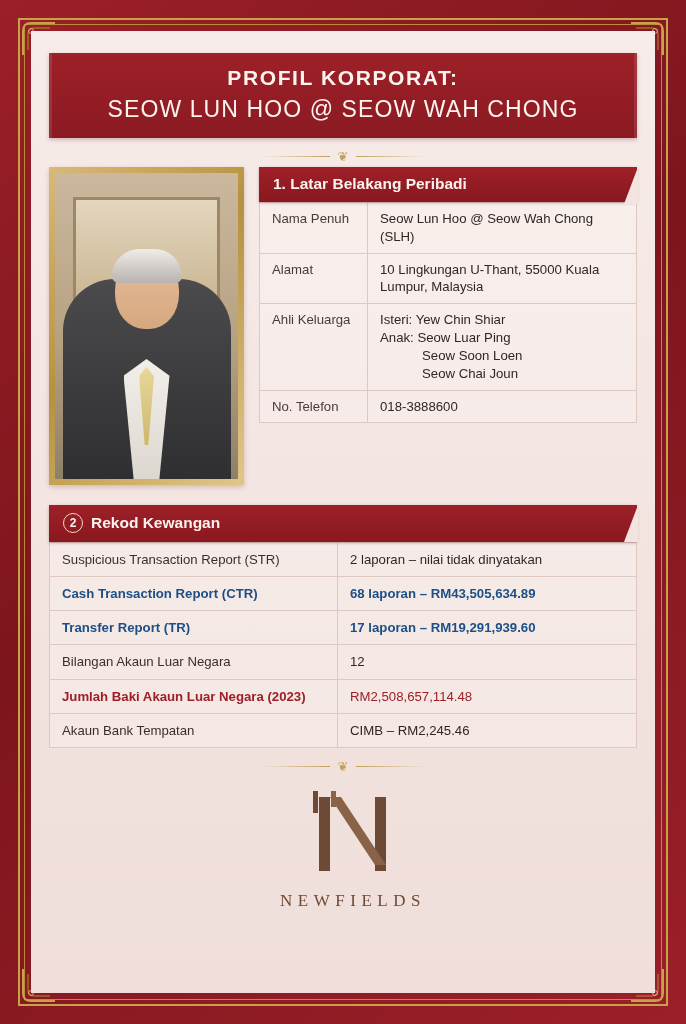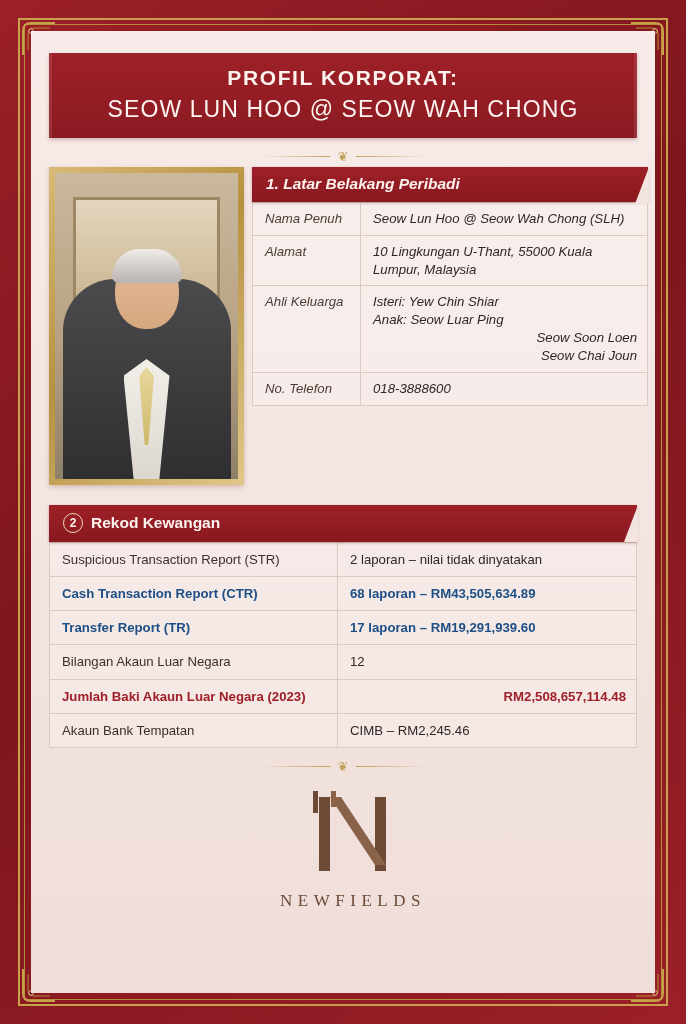--- a/index.html
+++ b/index.html
@@ -99,23 +99,22 @@
     background: linear-gradient(90deg,rgba(194,160,90,0) 0%,#c2a05a 100%);
   }
   .ornament .bar.r {
     background: linear-gradient(90deg,#c2a05a 0%,rgba(194,160,90,0) 100%);
   }
   .ornament .glyph { font-size: 13px; line-height: 1; }
 
   
   .top-row {
     display: flex;
-    margin: 4px 7px 0 18px;
-    gap: 8px;
-    font-style: italic;
+    margin: 4px 18px 0 18px;
+    gap: 15px;
   }
   .photo-wrap {
     width: 195px;
     flex: 0 0 195px;
     padding: 6px;
     background: linear-gradient(135deg,#d8b977,#b6913f 45%,#e0c789);
     box-shadow: 0 2px 5px rgba(120,60,30,.25);
     height: 318px;
   }
   .photo {
@@ -211,41 +210,41 @@
     background: rgba(255,255,255,.22);
   }
   table.info td {
     border: 1px solid #ddc8c2;
     padding: 7px 10px 7px 12px;
     vertical-align: top;
     line-height: 1.35;
   }
   table.info td.k { width: 108px; color: #4a3b37; }
   table.info td.v { color: #2f2725; }
-  .sub-indent { padding-left: 42px; display: block; text-align: right; }
+  .sub-indent { padding-left: 42px; display: block; }
 
   
   .sec2 { margin: 20px 18px 4px 18px; }
   table.fin {
     width: 100%;
     border-collapse: collapse;
     font-size: 13.2px;
     background: rgba(255,255,255,.22);
   }
   table.fin td {
     border: 1px solid #ddc8c2;
     padding: 8px 10px 8px 12px;
     line-height: 1.3;
   }
   table.fin td.k { width: 288px; color: #3b2f2c; }
   table.fin td.v { color: #2f2725; }
   tr.hl-blue td.k { color: #1d4f86; font-weight: bold; }
   tr.hl-blue td.v { color: #1d4f86; font-weight: bold; }
   tr.hl-red td.k { color: #9e1f27; font-weight: bold; }
-  tr.hl-red td.v { color: #9e1f27; font-weight: bold; text-align: right; }
+  tr.hl-red td.v { color: #9e1f27; font-weight: normal; }
 
   
   .logo-zone {
     margin-top: 18px;
     text-align: center;
     margin-left: 20px;
   }
   .logo-mark {
     display: inline-block;
     line-height: 0;

